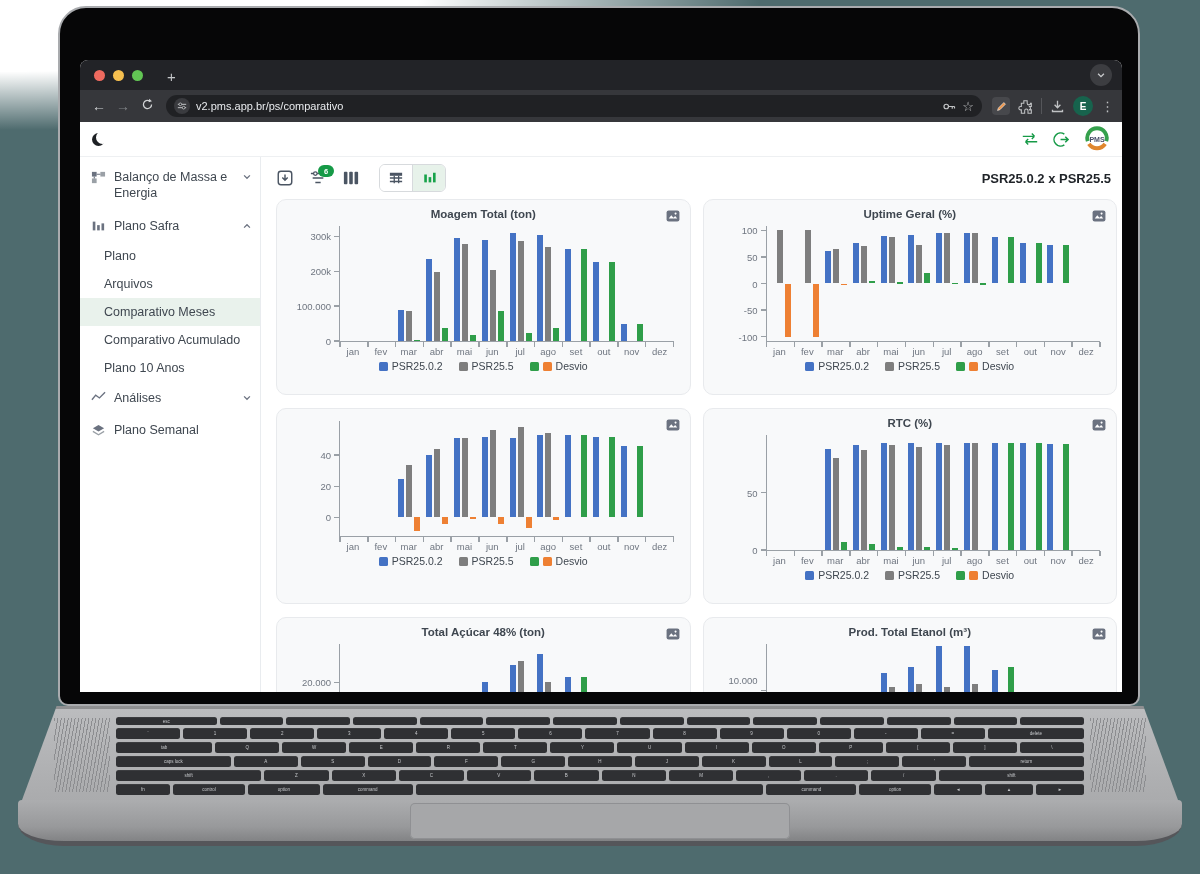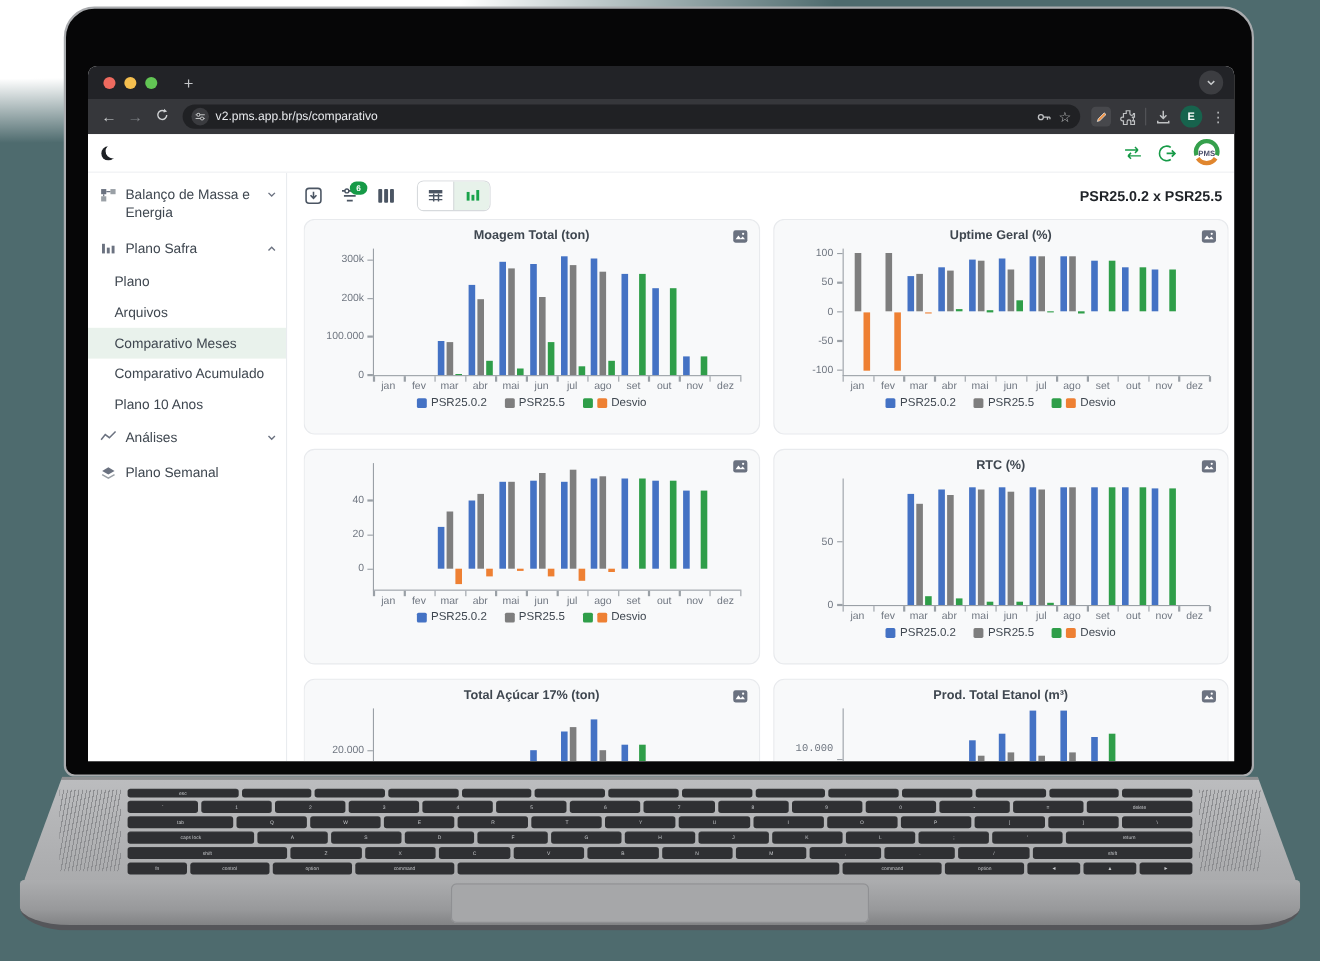--- a/index.html
+++ b/index.html
@@ -625,21 +625,21 @@
                   <span>PSR25.5</span>
                 </span>
                 <span class="leg">
                   <span class="sw" style="background: rgb(47, 158, 73);"></span>
                   <span class="sw" style="background: rgb(238, 128, 51);"></span>
                   <span>Desvio</span>
                 </span>
               </div>
             </div>
             <div class="card">
-              <div class="card-title">Total Açúcar 17% (ton)</div>
+              <div class="card-title">Total Açúcar 48% (ton)</div>
               <span class="card-img"><svg width="14" height="12" viewBox="0 0 16 14">
                   <rect x="0.5" y="0.5" width="15" height="13" rx="2.5" fill="#6b7280"></rect>
                   <path d="M3 10 L6 6 L8.5 9 L10.5 7 L13 10 Z" fill="#fff"></path>
                   <circle cx="11" cy="4.2" r="1.2" fill="#fff"></circle>
                 </svg></span>
               <div class="chart">
                 <div class="ylabels">
                   <span class="ylab" style="top: 38.3333px;">20.000</span>
                 </div>
                 <div class="plotarea">
@@ -656,21 +656,21 @@
             </div>
             <div class="card">
               <div class="card-title">Prod. Total Etanol (m³)</div>
               <span class="card-img"><svg width="14" height="12" viewBox="0 0 16 14">
                   <rect x="0.5" y="0.5" width="15" height="13" rx="2.5" fill="#6b7280"></rect>
                   <path d="M3 10 L6 6 L8.5 9 L10.5 7 L13 10 Z" fill="#fff"></path>
                   <circle cx="11" cy="4.2" r="1.2" fill="#fff"></circle>
                 </svg></span>
               <div class="chart">
                 <div class="ylabels">
-                  <span class="ylab" style="top: 36px; font-family: Liberation Mono, monospace;">10.000</span>
+                  <span class="ylab" style="top: 36px;">10.000</span>
                 </div>
                 <div class="plotarea">
                   <span class="ytick" style="top: 45.7976px;"></span>
                   <span class="bar" style="left: calc(37.5% - 11px); top: 29.4345px; height: 85.5655px; background: rgb(68, 114, 196);"></span>
                   <span class="bar" style="left: calc(37.5% - 3px); top: 43.125px; height: 71.875px; background: rgb(126, 126, 126);"></span>
                   <span class="bar" style="left: calc(45.8333% - 11px); top: 22.5893px; height: 92.4107px; background: rgb(68, 114, 196);"></span>
                   <span class="bar" style="left: calc(45.8333% - 3px); top: 39.7024px; height: 75.2976px; background: rgb(126, 126, 126);"></span>
                   <span class="bar" style="left: calc(54.1667% - 11px); top: 2.05357px; height: 112.946px; background: rgb(68, 114, 196);"></span>
                   <span class="bar" style="left: calc(54.1667% - 3px); top: 43.125px; height: 71.875px; background: rgb(126, 126, 126);"></span>
                   <span class="bar" style="left: calc(62.5% - 11px); top: 2.05357px; height: 112.946px; background: rgb(68, 114, 196);"></span>

